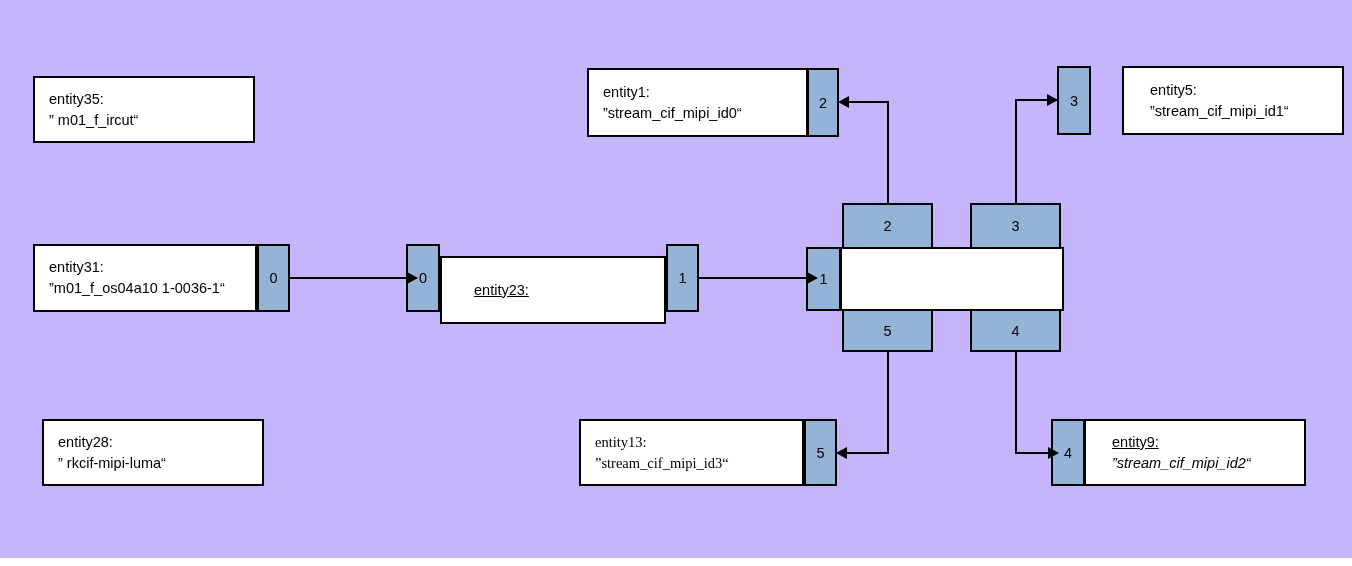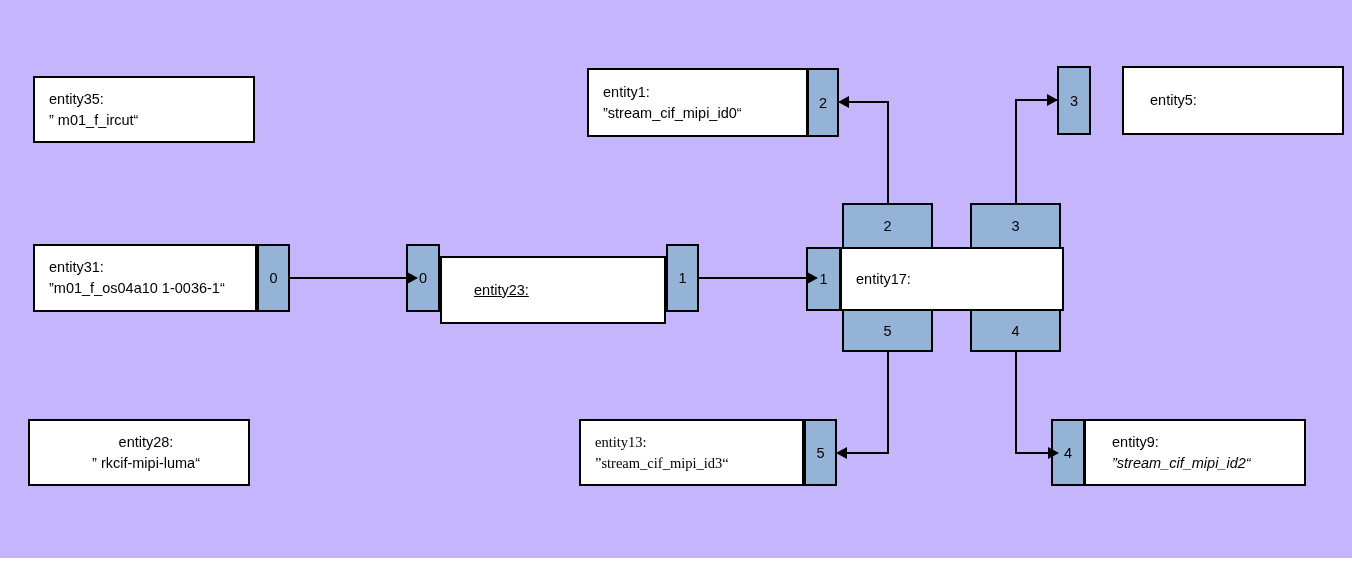--- a/index.html
+++ b/index.html
@@ -79,21 +79,21 @@
 </head>
 <body>
 
 <div id="canvas">
 
   <div class="node-body" style="left:33px; top:76px; width:222px; height:67px;">
     <div class="node-line">entity35:</div>
     <div class="node-line">” m01_f_ircut“</div>
   </div>
 
-  <div class="node-body" style="left:28px; top:419px; width:222px; height:67px;align-items:center;">
+  <div class="node-body" style="left:42px; top:419px; width:222px; height:67px;">
     <div class="node-line">entity28:</div>
     <div class="node-line">” rkcif-mipi-luma“</div>
   </div>
 
   <div class="node-body" style="left:33px; top:244px; width:224px; height:68px;">
     <div class="node-line">entity31:</div>
     <div class="node-line">”m01_f_os04a10 1-0036-1“</div>
   </div>
   <div class="pad" style="left:257px; top:244px; width:33px; height:68px;">0</div>
 
@@ -108,21 +108,20 @@
 
   <div class="edge-h" style="left:699px; top:277px; width:118px;"></div>
   <div class="arrow arrow-right" style="left:807px; top:272px;"></div>
 
   <div class="pad pad-vertical" style="left:842px; top:203px; width:91px; height:46px;">2</div>
   <div class="pad pad-vertical" style="left:970px; top:203px; width:91px; height:46px;">3</div>
 
   <div class="pad" style="left:806px; top:247px; width:35px; height:64px;">1</div>
 
   <div class="node-body" style="left:840px; top:247px; width:224px; height:64px;">
-    <div class="node-line">entity17:</div>
   </div>
 
   <div class="pad pad-vertical" style="left:842px; top:309px; width:91px; height:43px;">5</div>
   <div class="pad pad-vertical" style="left:970px; top:309px; width:91px; height:43px;">4</div>
 
   <div class="edge-v" style="left:887px; top:101px; height:103px;"></div>
   <div class="edge-h" style="left:846px; top:101px; width:42px;"></div>
   <div class="arrow arrow-left" style="left:838px; top:96px;"></div>
 
   <div class="edge-v" style="left:1015px; top:99px; height:105px;"></div>
@@ -139,27 +138,28 @@
 
   <div class="node-body" style="left:587px; top:68px; width:221px; height:69px;">
     <div class="node-line">entity1:</div>
     <div class="node-line">”stream_cif_mipi_id0“</div>
   </div>
   <div class="pad" style="left:807px; top:68px; width:32px; height:69px;">2</div>
 
   <div class="pad" style="left:1057px; top:66px; width:34px; height:69px;">3</div>
   <div class="node-body" style="left:1090px; top:66px; width:222px; height:69px;margin-left:32px;">
     <div class="node-line" style="padding-left:12px;">entity5:</div>
+    <div class="node-line" style="padding-left:12px;">”stream_cif_mipi_id1“</div>
   </div>
 
   <div class="node-body" style="left:579px; top:419px; width:225px; height:67px;font-family:Liberation Serif, serif;">
     <div class="node-line">entity13:</div>
     <div class="node-line">”stream_cif_mipi_id3“</div>
   </div>
   <div class="pad" style="left:804px; top:419px; width:33px; height:67px;">5</div>
 
   <div class="pad" style="left:1051px; top:419px; width:34px; height:67px;">4</div>
   <div class="node-body" style="left:1084px; top:419px; width:222px; height:67px;">
-    <div class="node-line" style="padding-left:12px;">entity9:</div>
+    <div class="node-line" style="padding-left:12px;text-decoration:underline;">entity9:</div>
     <div class="node-line" style="padding-left:12px;font-style:italic;">”stream_cif_mipi_id2“</div>
   </div>
 
 </div>
 
 </body></html>

